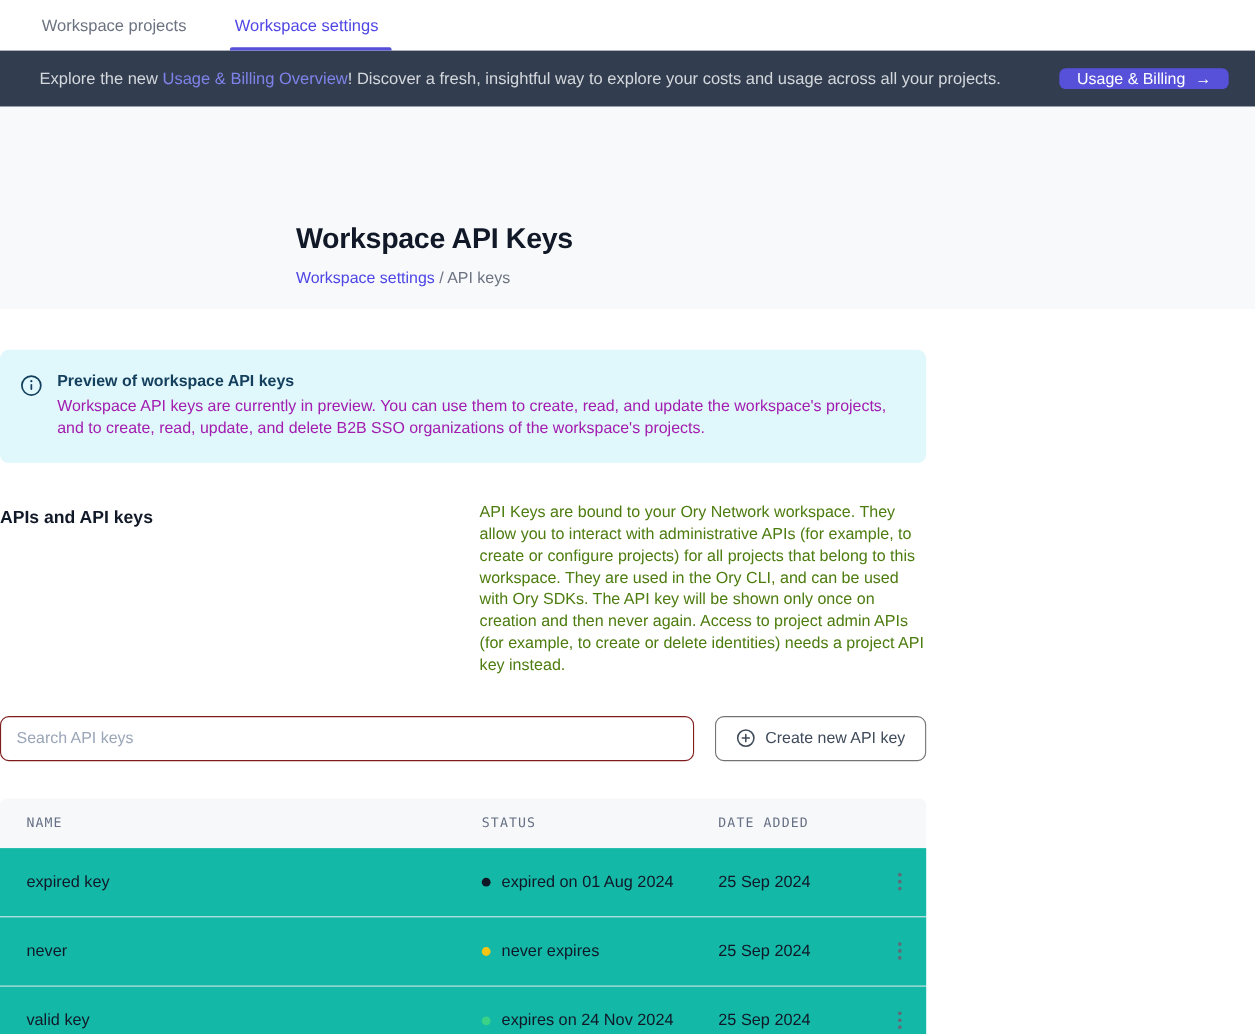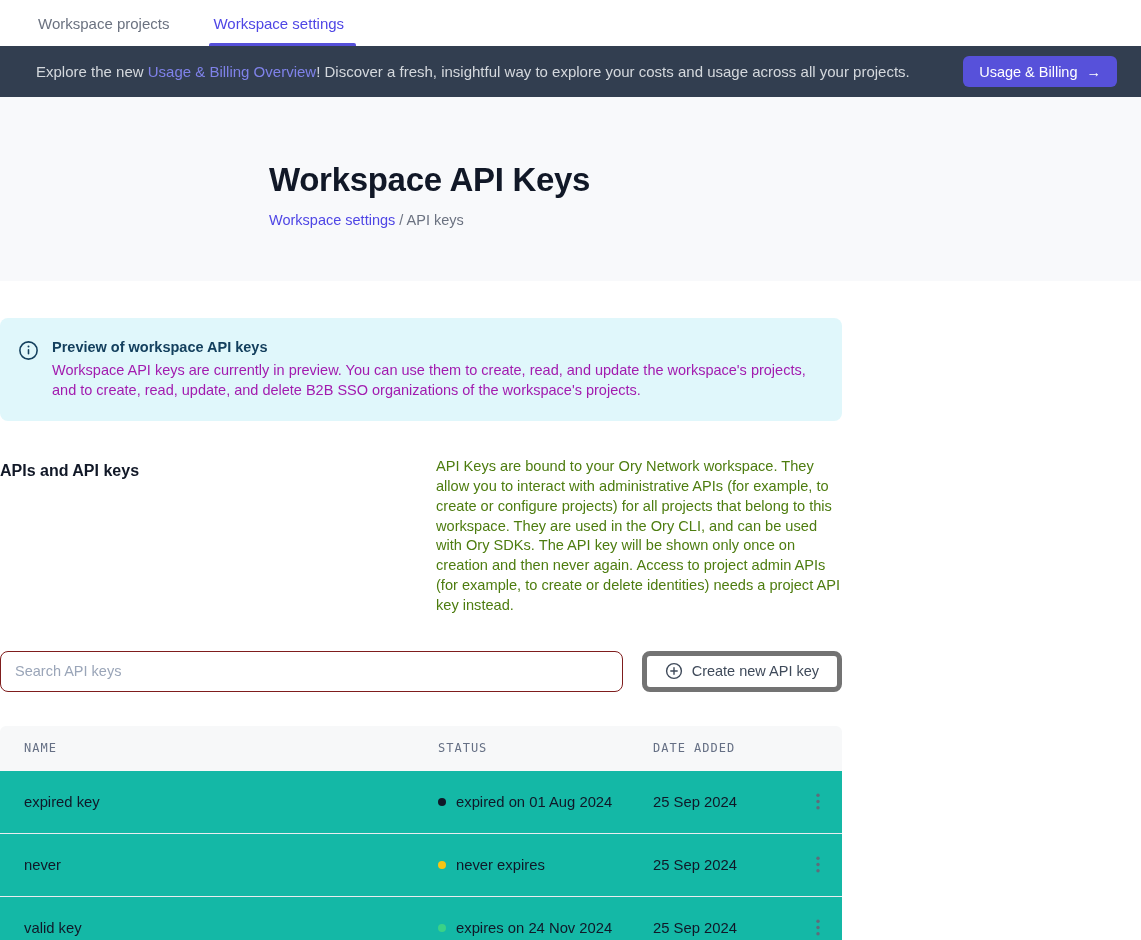--- a/index.html
+++ b/index.html
@@ -13,26 +13,26 @@
   .tab.active { color:#4F46E5; font-weight:500; }
   .tab.active::after { content:""; position:absolute; left:-2px; right:-10px; bottom:0;
     height:3px; background:#554FD9; border-radius:2px 2px 0 0; }
 
   
   .banner { height:51px; background:#323E50; display:flex; align-items:center;
     padding:0 24px 0 36px;gap:42px; }
   .banner-text { font-size:15px; color:#D4D8DD; flex:1 1 auto; white-space:nowrap; }
   .banner-link { color:#7F82E9; cursor:pointer; text-decoration:none; }
   .banner-btn { flex:0 0 auto; background:#5751DA; color:#ffffff; border:none; border-radius:6px;
-    height:31px; padding:0 16px; font-size:14.5px; font-weight:500; display:flex; align-items:center;
+    height:19px; padding:0 16px; font-size:14.5px; font-weight:500; display:flex; align-items:center;
     gap:9px; cursor:pointer; font-family:inherit; }
 
   
   .pagehead { height:184px; background:#F8F9FB; padding:64px 30px 0 269px; }
-  .page-title { font-size:33px; font-weight:700; color:#111827; letter-spacing:-0.3px; }
+  .page-title { font-size:26px; font-weight:700; color:#111827; letter-spacing:-0.3px;margin-top:40px; }
   .breadcrumb { margin-top:13px; font-size:14.5px; color:#6B7280; }
   .breadcrumb a { color:#4F46E5; text-decoration:none; cursor:pointer; }
 
   
   .main { display:flex; align-items:flex-start; }
   .sidebar { flex:0 0 269px; padding:39px 0 0 29px; }
   .side-item { font-size:14.5px; color:#5F6B7A; margin-bottom:12px; height:20px;
     display:flex; align-items:center; cursor:pointer; }
   .side-item.active { color:#1A1F2B; font-weight:600; }
 
@@ -48,21 +48,21 @@
   
   .section-row { display:flex; justify-content:space-between; margin-top:36px; }
   .section-heading { font-size:16px; font-weight:700; color:#111827; padding-top:5px; }
   .section-desc { width:406px; font-size:14.6px; color:#4d7c0f; line-height:1.36; }
 
   
   .controls { display:flex; gap:19px; margin-top:35px; }
   .search-input { flex:1 1 auto; height:41px; border:1px solid #7f1d1d; border-radius:8px;
     padding:0 14px; font-size:14.5px; color:#344054; font-family:inherit; outline:none; background:#fff; }
   .search-input::placeholder { color:#9AA5B8; }
-  .create-btn { flex:0 0 auto; height:41px; background:#ffffff; border:5px solid #737373;
+  .create-btn { flex:0 0 auto; height:41px; background:#ffffff; border:1px solid #737373;
     border-radius:8px; padding:0 18px; font-size:14.5px; color:#3F4A5A; font-weight:500;
     display:flex; align-items:center; gap:9px; cursor:pointer; font-family:inherit; }
 
   
   .table { margin-top:34px; }
   .thead { display:grid; grid-template-columns:438px 215px 140px 49px; background:#F7F8F9;
     height:45px; align-items:center; border-radius:6px 6px 0 0; }
   .th { font-family:"DejaVu Sans Mono","Liberation Mono",monospace; font-size:12px;
     letter-spacing:1px; color:#667085; }
   .th:first-child { padding-left:24px; }

